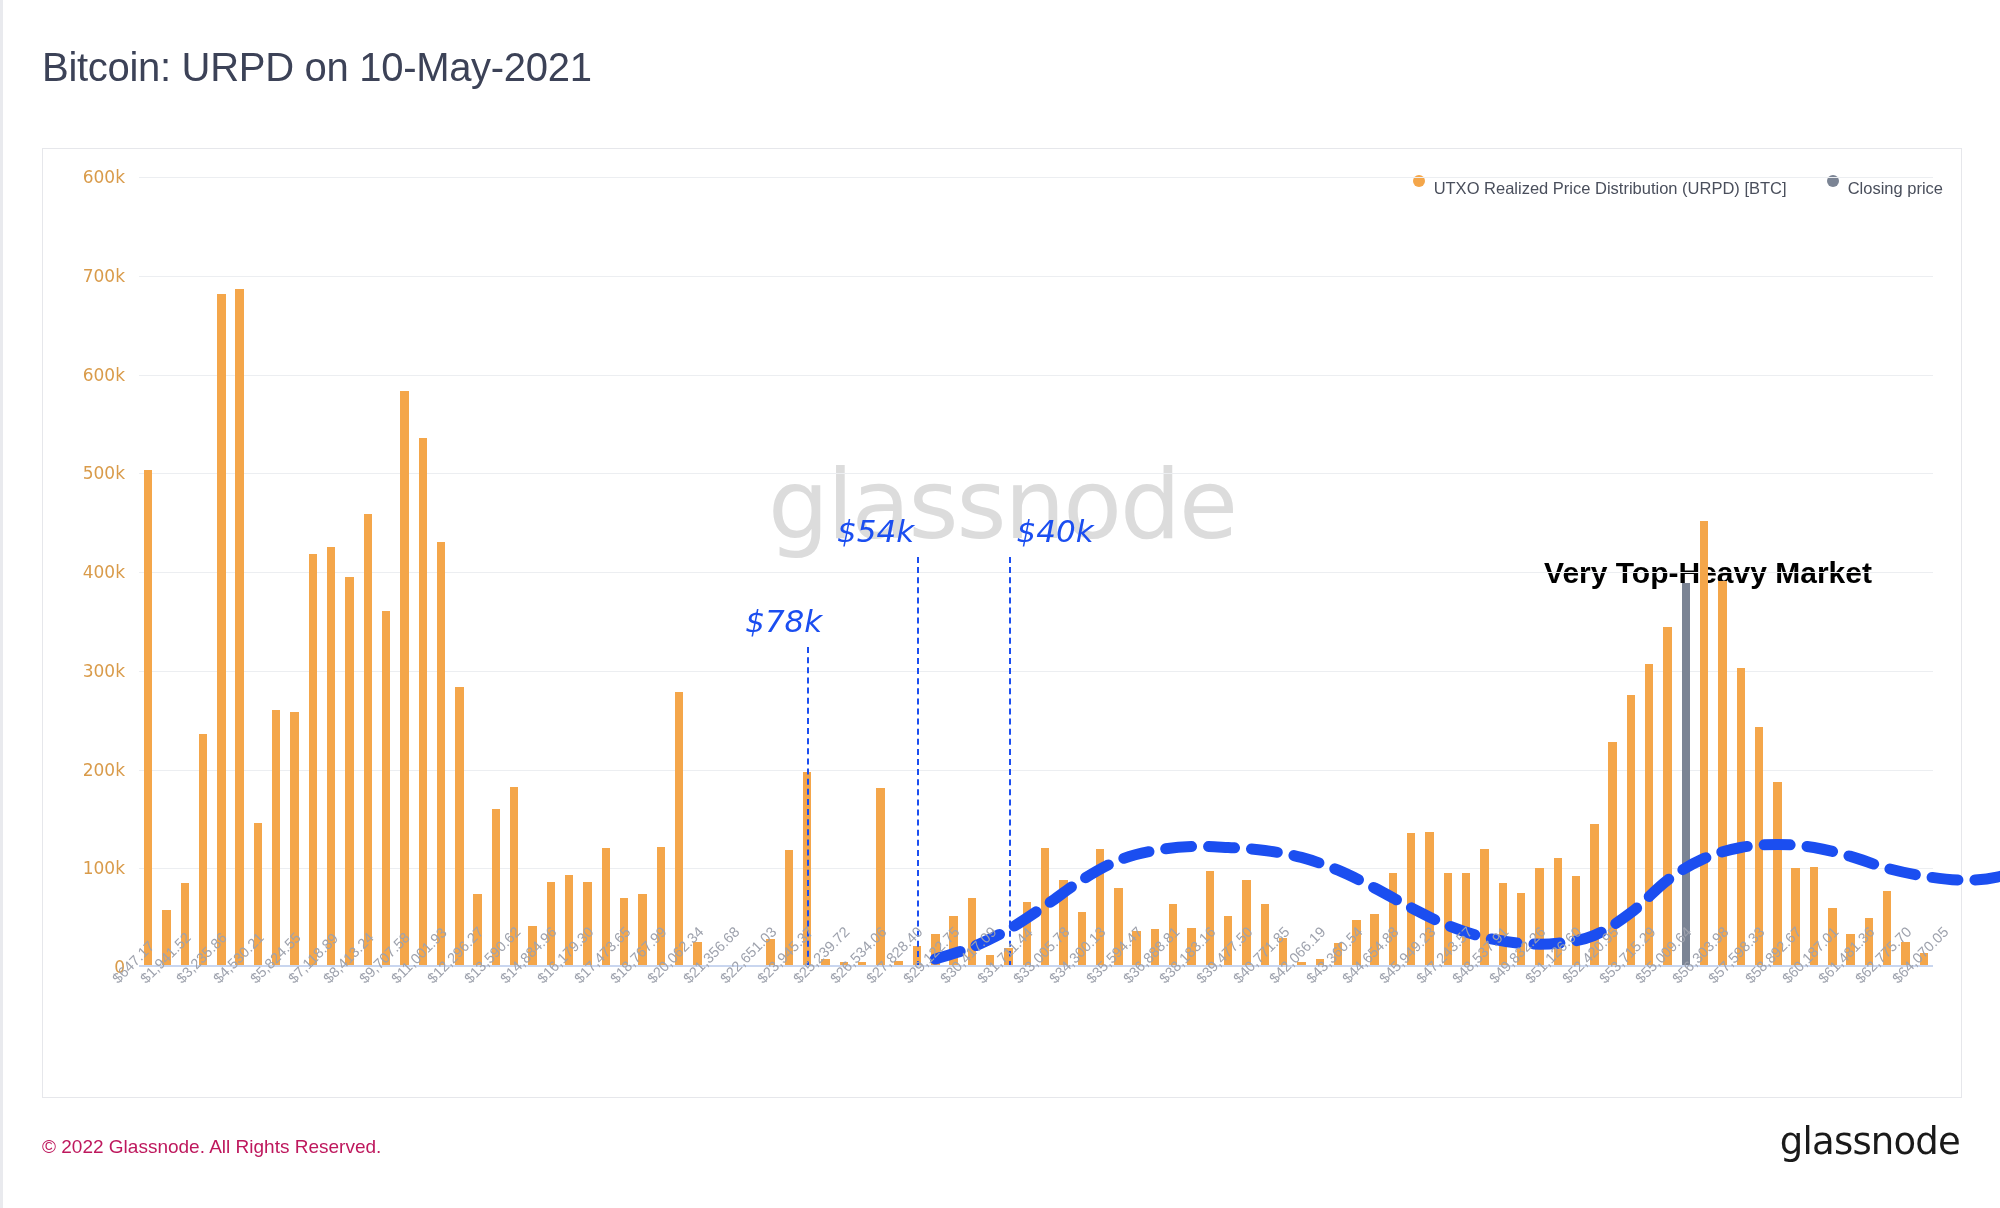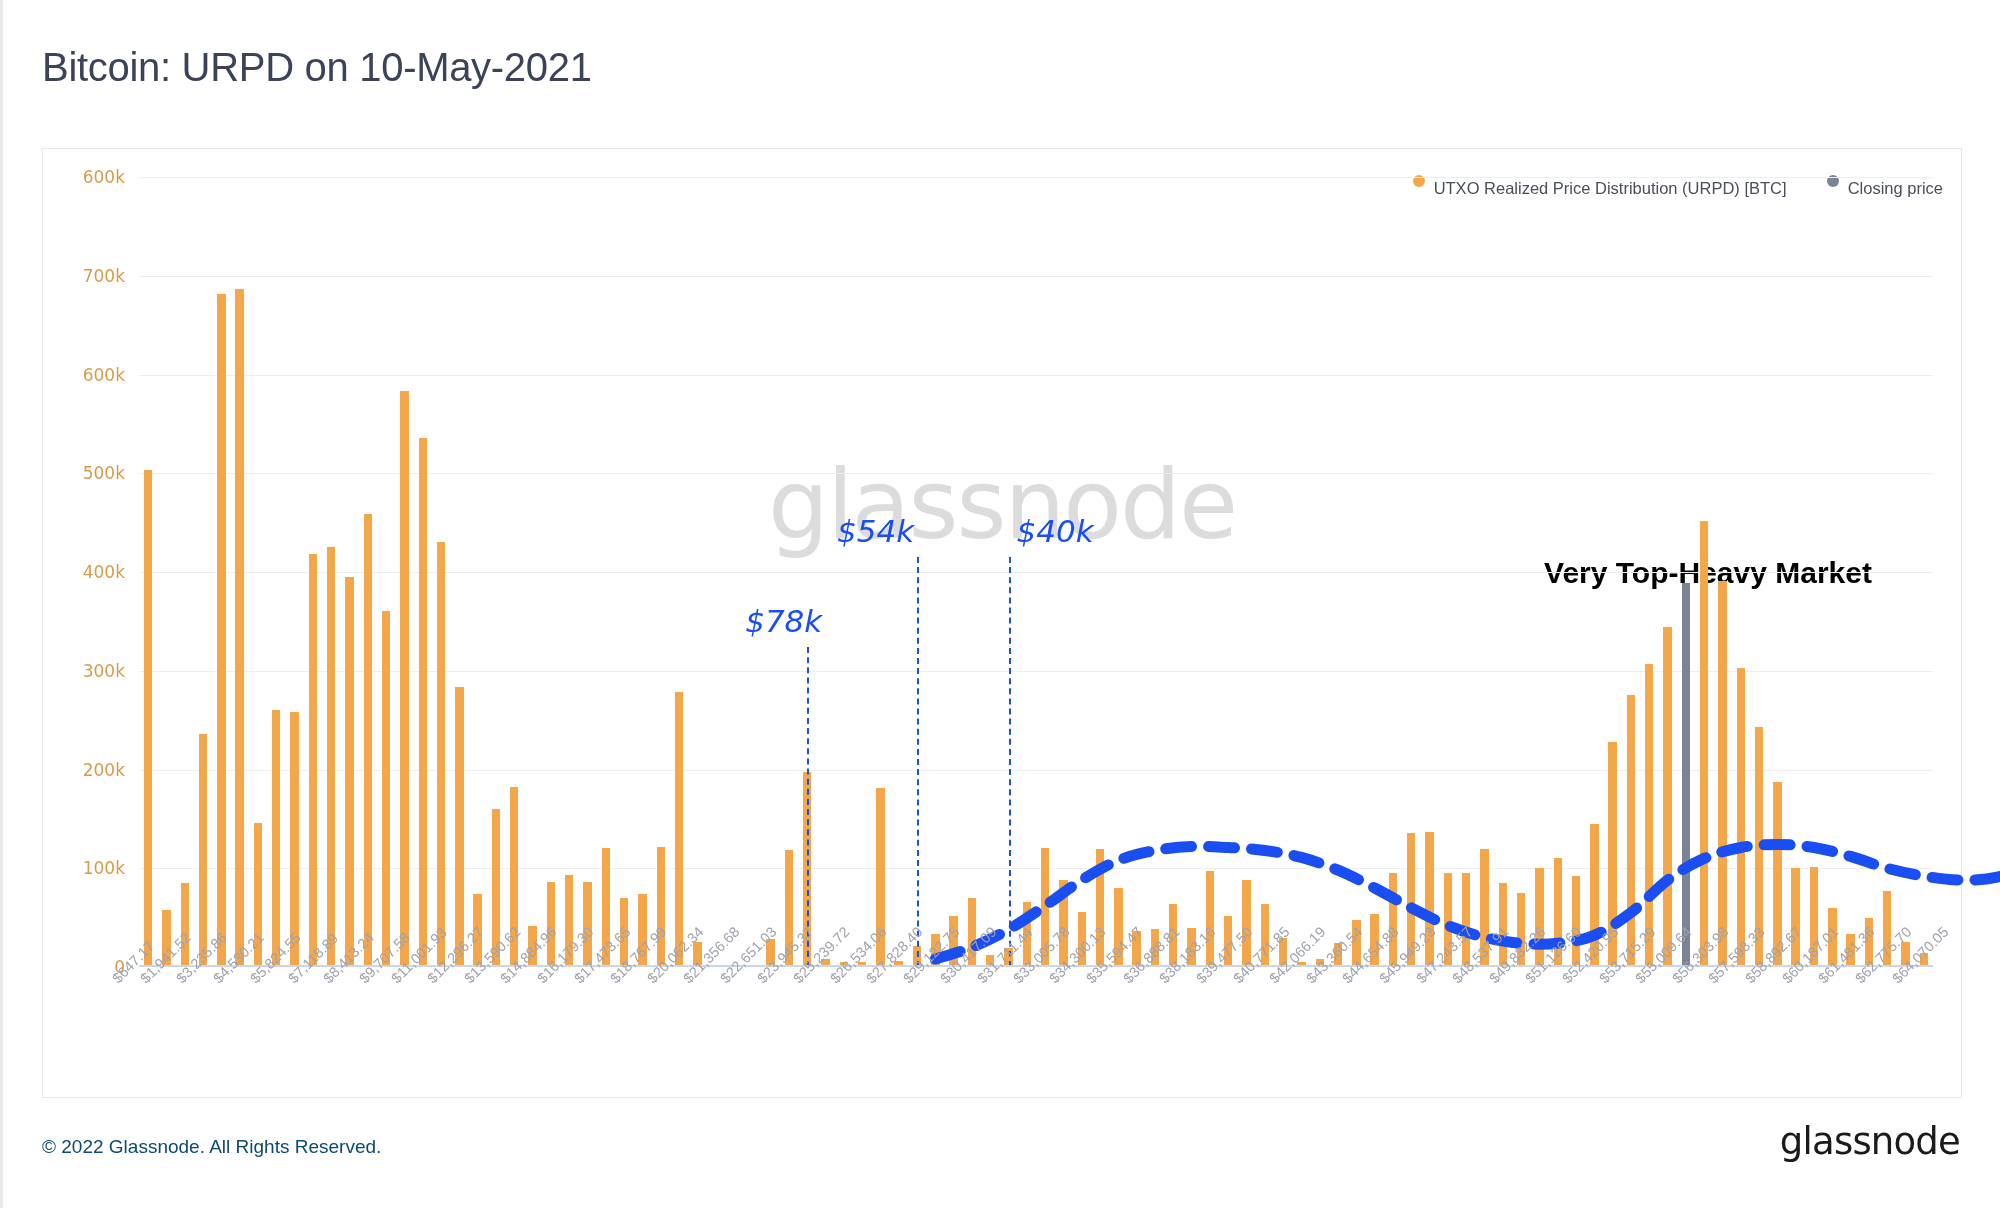--- a/index.html
+++ b/index.html
@@ -86,21 +86,21 @@
   .xlab {
     position: absolute; top: 6px;
     font-size: 14.5px; color: #9ea2ad;
     white-space: nowrap;
     transform-origin: left top;
     transform: rotate(-45deg);
     text-align: right;
   }
   #footer-copy {
     position: absolute; left: 42px; top: 1136px;
-    font-size: 19px; color: #0c4a6e;
+    font-size: 19px; color: #be185d;
   }
   #footer-logo {
     position: absolute; right: 40px; top: 1120px;
     font-size: 37px; color: #1a1a1a; letter-spacing: -0.8px;
     font-family: "DejaVu Sans", sans-serif;
   }
   svg.curve { position: absolute; left: 0; top: 0; overflow: visible; }
 </style>
 </head>
 <body>

